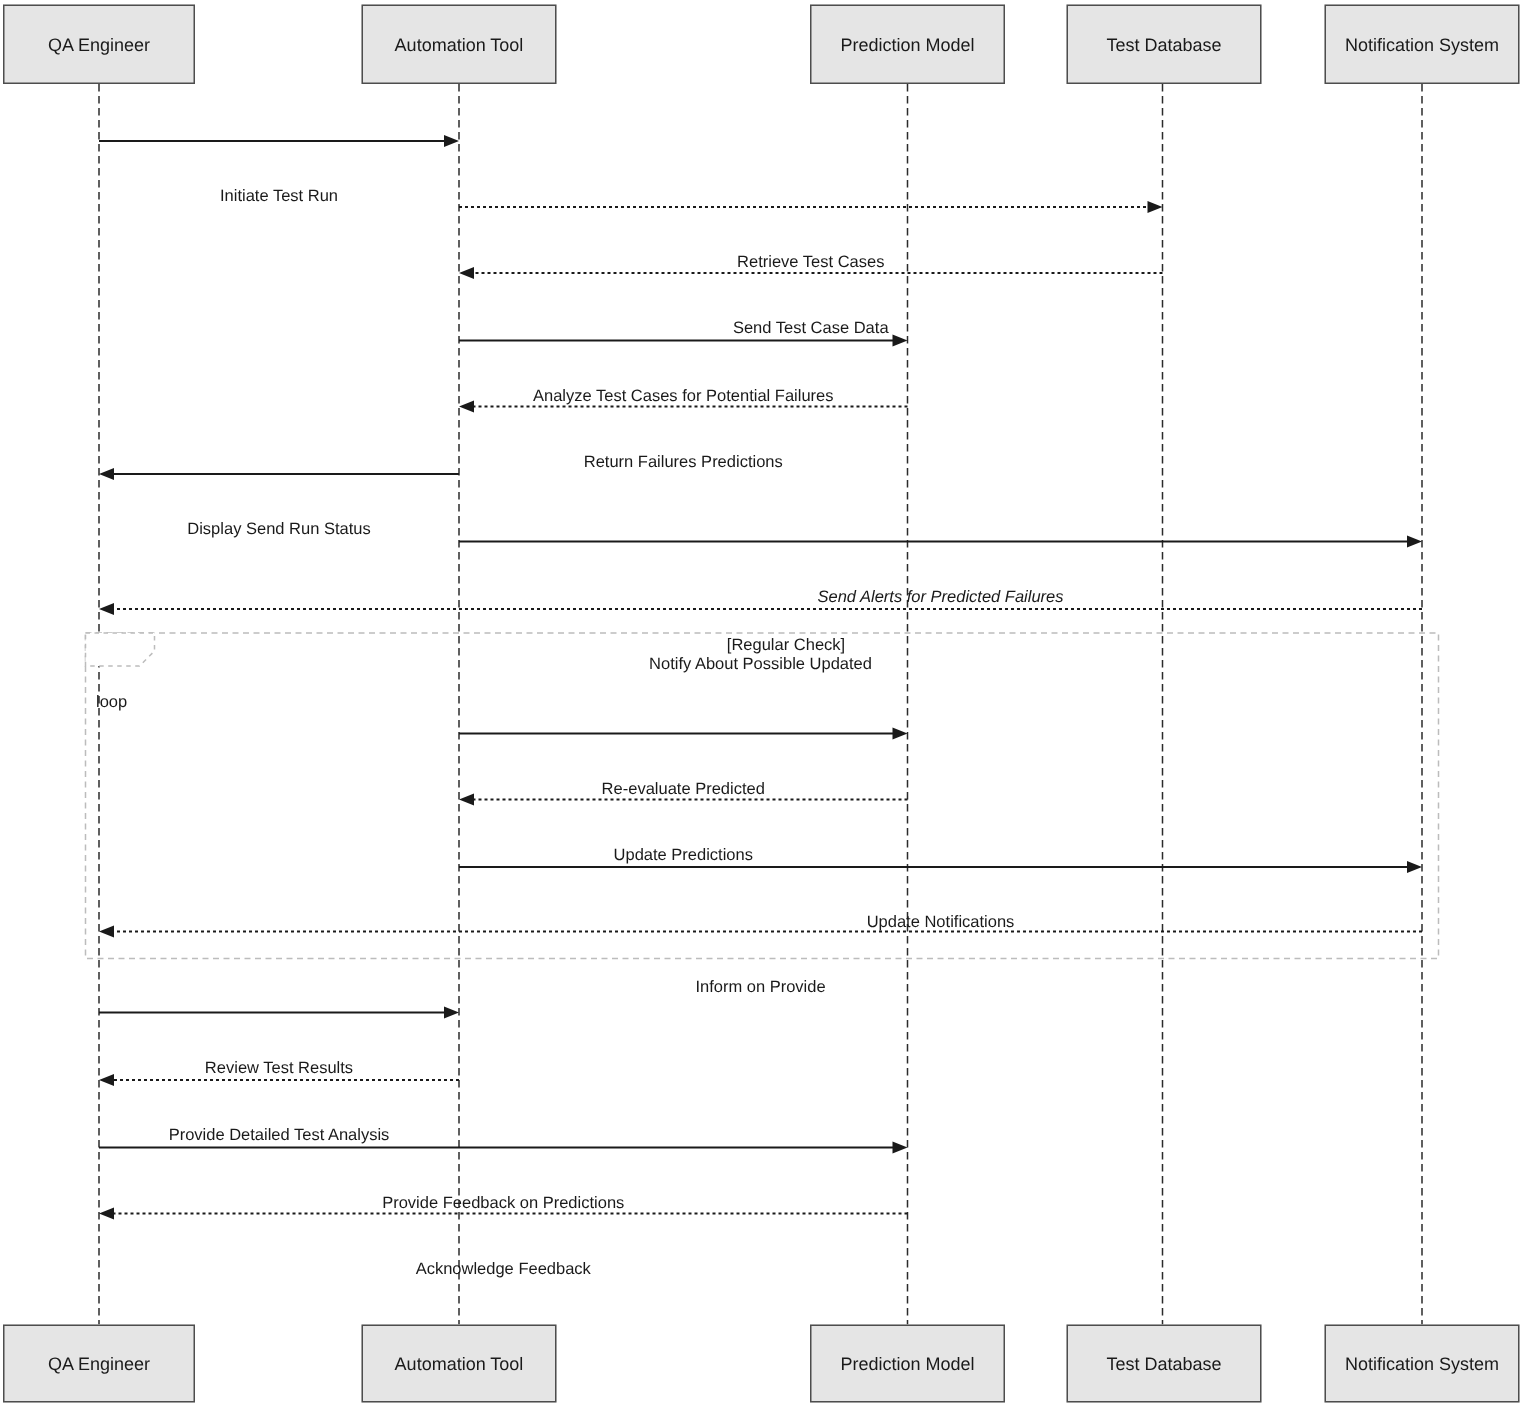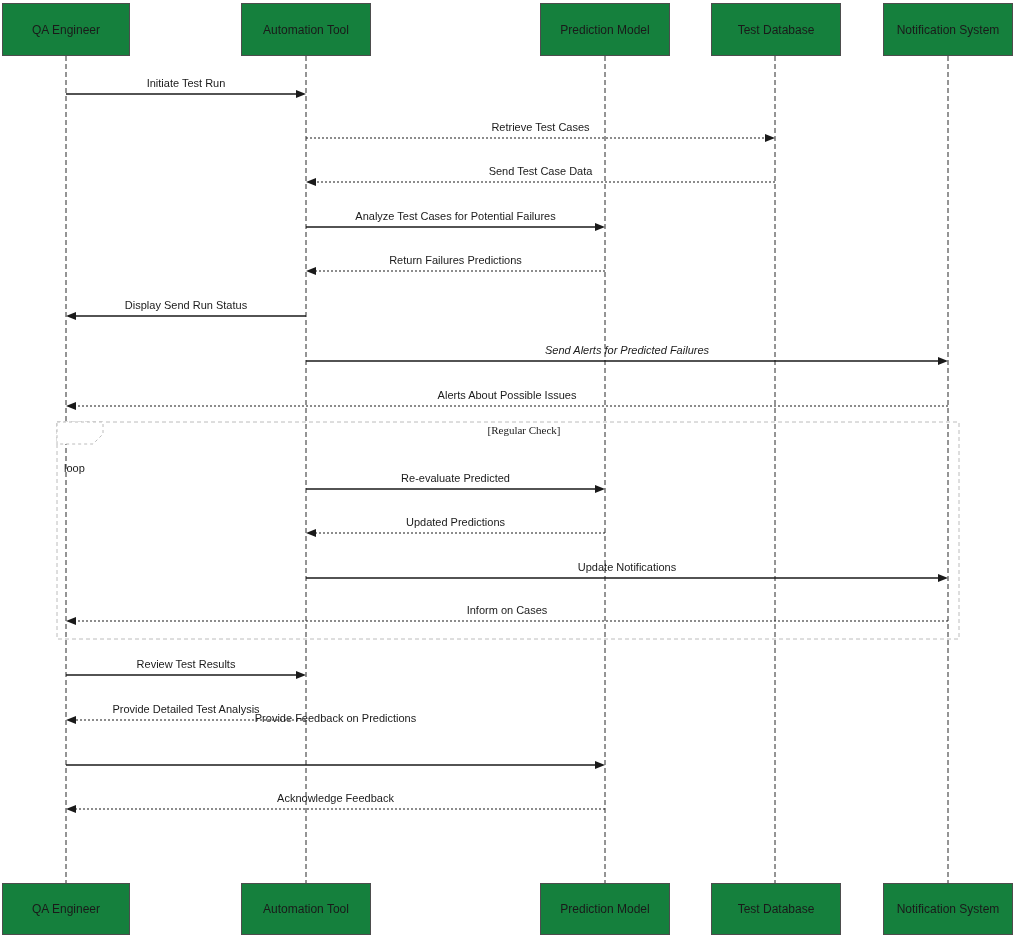--- a/index.html
+++ b/index.html
@@ -2,34 +2,34 @@
 <html><head>
 <meta charset="utf-8">
 <style>
   html,body{margin:0;padding:0;background:#ffffff;}
   #diagram{
     position:relative;width:1024px;height:938px;background:#ffffff;
     font-family:"Liberation Sans",sans-serif;overflow:hidden;
   }
   #svg-layer{position:absolute;left:0;top:0;width:1024px;height:938px;}
   .actor-box{
-    position:absolute;box-sizing:border-box;background:#15803d;
+    position:absolute;box-sizing:border-box;background:#e5e5e5;
     border:1px solid #4d4d4d;display:flex;align-items:center;justify-content:center;
     font-size:12px;color:#1a1a1a;white-space:nowrap;
   }
   .msg-label{
     position:absolute;transform:translateX(-50%);font-size:11px;color:#1a1a1a;
-    white-space:nowrap;line-height:13px;
+    white-space:nowrap;line-height:13px;margin-top:48px;
   }
   .loop-operator{
     position:absolute;font-size:11px;color:#1a1a1a;line-height:13px;margin-top:36px;
   }
   .loop-guard{
     position:absolute;transform:translateX(-50%);font-size:11px;color:#1a1a1a;
-    white-space:nowrap;line-height:13px;font-family:Liberation Serif, serif;
+    white-space:nowrap;line-height:13px;
   }
 </style>
 </head>
 <body>
 
 <div id="diagram">
   <svg id="svg-layer" xmlns="http://www.w3.org/2000/svg">
       <line x1="66" y1="56" x2="66" y2="883" stroke="#2b2b2b" stroke-width="1" stroke-dasharray="5,3"></line>
       <line x1="306" y1="56" x2="306" y2="883" stroke="#2b2b2b" stroke-width="1" stroke-dasharray="5,3"></line>
       <line x1="605" y1="56" x2="605" y2="883" stroke="#2b2b2b" stroke-width="1" stroke-dasharray="5,3"></line>
@@ -73,28 +73,28 @@
   <div id="node-layer">
       <div class="loop-operator" style="left: 64px; top: 426px;">loop</div>
       <div class="loop-guard" style="left: 524px; top: 424px;">[Regular Check]</div>
       <div class="msg-label" style="left: 186px; top: 77px;">Initiate Test Run</div>
       <div class="msg-label" style="left: 540.5px; top: 121px;">Retrieve Test Cases</div>
       <div class="msg-label" style="left: 540.5px; top: 165px;">Send Test Case Data</div>
       <div class="msg-label" style="left: 455.5px; top: 210px;">Analyze Test Cases for Potential Failures</div>
       <div class="msg-label" style="left: 455.5px; top: 254px;">Return Failures Predictions</div>
       <div class="msg-label" style="left: 186px; top: 299px;">Display Send Run Status</div>
       <div class="msg-label" style="left: 627px; top: 344px; font-style: italic;">Send Alerts for Predicted Failures</div>
-      <div class="msg-label" style="left: 507px; top: 389px;">Alerts About Possible Issues</div>
+      <div class="msg-label" style="left: 507px; top: 389px;">Notify About Possible Updated</div>
       <div class="msg-label" style="left: 455.5px; top: 472px;">Re-evaluate Predicted</div>
-      <div class="msg-label" style="left: 455.5px; top: 516px;">Updated Predictions</div>
+      <div class="msg-label" style="left: 455.5px; top: 516px;">Update Predictions</div>
       <div class="msg-label" style="left: 627px; top: 561px;">Update Notifications</div>
-      <div class="msg-label" style="left: 507px; top: 604px;">Inform on Cases</div>
+      <div class="msg-label" style="left: 507px; top: 604px;">Inform on Provide</div>
       <div class="msg-label" style="left: 186px; top: 658px; text-align: center;">Review Test Results</div>
       <div class="msg-label" style="left: 186px; top: 703px;">Provide Detailed Test Analysis</div>
-      <div class="msg-label" style="left: 335.5px; top: 712px; text-align: right;">Provide Feedback on Predictions</div>
+      <div class="msg-label" style="left: 335.5px; top: 748px; text-align: right;">Provide Feedback on Predictions</div>
       <div class="msg-label" style="left: 335.5px; top: 792px;">Acknowledge Feedback</div>
       <div class="actor-box" style="left: 2px; top: 3px; width: 128px; height: 53px;">QA Engineer</div>
       <div class="actor-box" style="left: 2px; top: 883px; width: 128px; height: 52px;">QA Engineer</div>
       <div class="actor-box" style="left: 241px; top: 3px; width: 130px; height: 53px;">Automation Tool</div>
       <div class="actor-box" style="left: 241px; top: 883px; width: 130px; height: 52px;">Automation Tool</div>
       <div class="actor-box" style="left: 540px; top: 3px; width: 130px; height: 53px;">Prediction Model</div>
       <div class="actor-box" style="left: 540px; top: 883px; width: 130px; height: 52px;">Prediction Model</div>
       <div class="actor-box" style="left: 711px; top: 3px; width: 130px; height: 53px;">Test Database</div>
       <div class="actor-box" style="left: 711px; top: 883px; width: 130px; height: 52px;">Test Database</div>
       <div class="actor-box" style="left: 883px; top: 3px; width: 130px; height: 53px;">Notification System</div>

